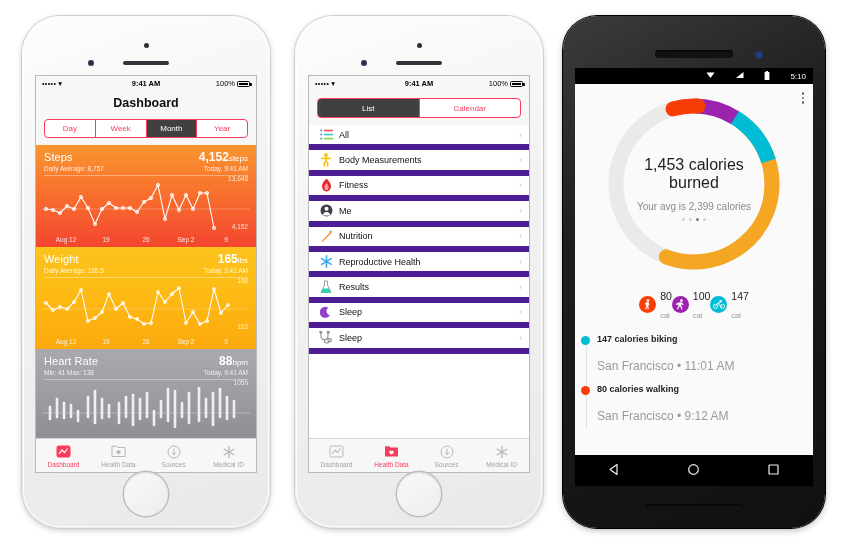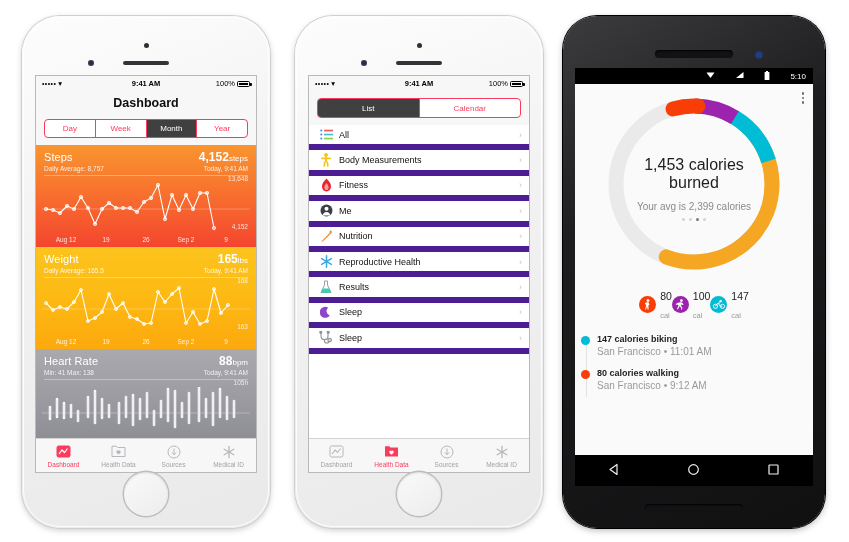--- a/index.html
+++ b/index.html
@@ -154,21 +154,21 @@
   .stat-num { font-size:10.5px; color:#1e1e1e; line-height:1.05; }
   .stat-unit { font-size:7.5px; color:#9a9a9a; }
   .stat-wide { display:flex; justify-content:center; margin-top:7px; }
 
   .acts { margin-top:12px; position:relative; padding-left:22px; }
   .acts::before { content:""; position:absolute; left:11px; top:4px; bottom:-6px;
                   width:1px; background:#e3e3e3; }
   .act { position:relative; margin-bottom:11px; }
   .act-dot { position:absolute; left:-16px; top:2px; width:9px; height:9px; border-radius:50%; }
   .act-t { font-size:9px; color:#1e1e1e; font-weight:bold; }
-  .act-s { font-size:10px; color:#9a9a9a; margin-top:2px; }
+  .act-s { font-size:12px; color:#9a9a9a; margin-top:15px; }
 </style>
 </head>
 <body>
 
 <div class="stage">
 
   <div class="iphone" id="phone1">
     <div class="ip-sensor"></div>
     <div class="ip-cam"></div>
     <div class="ip-speaker"></div>

